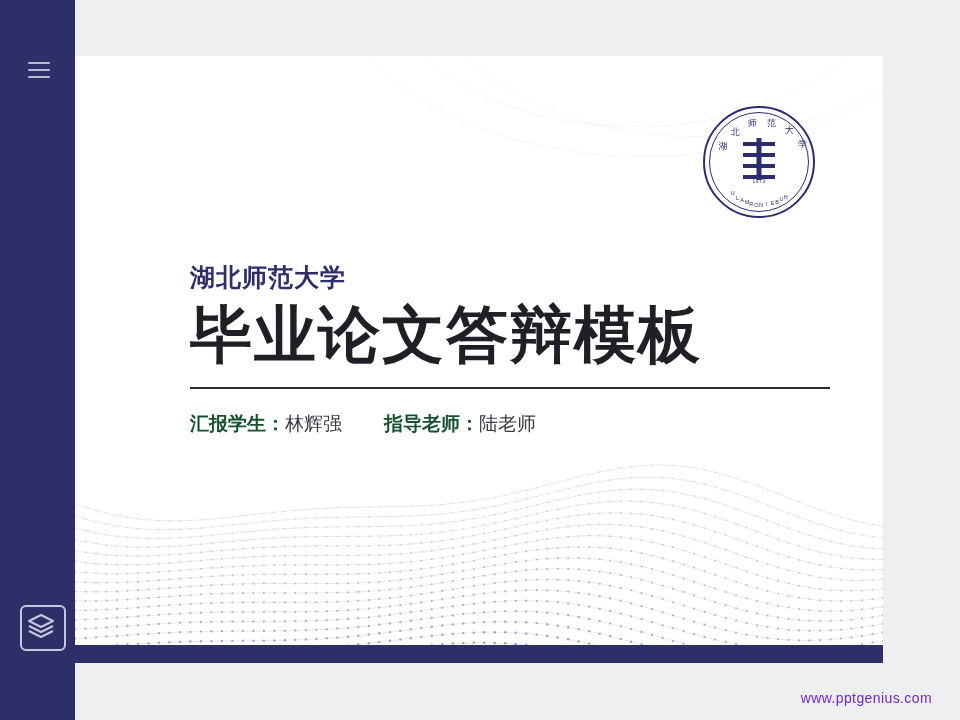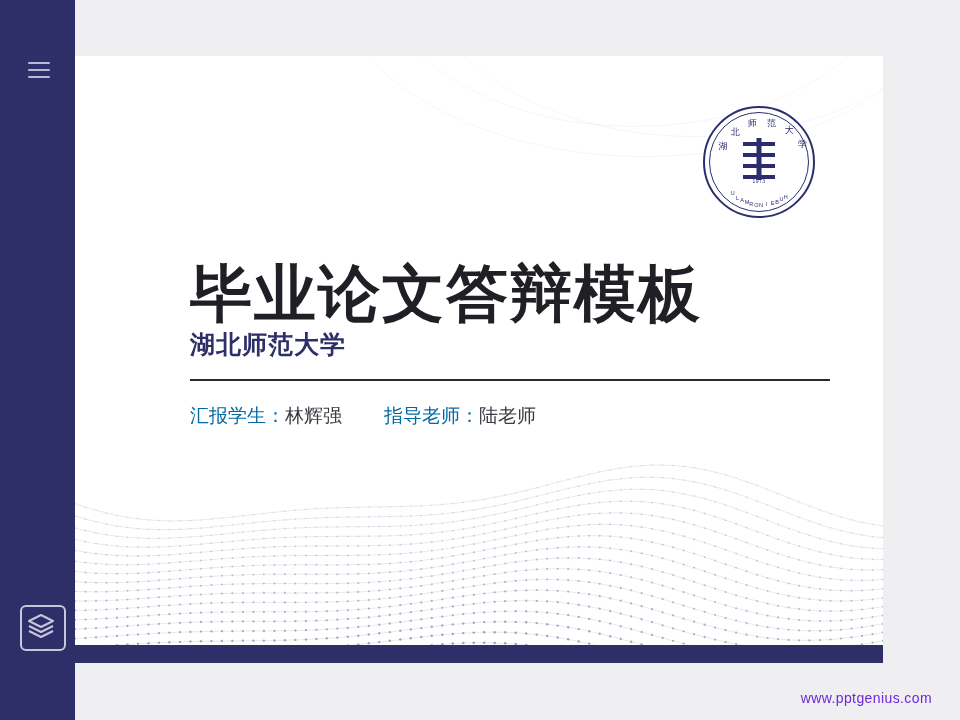--- a/index.html
+++ b/index.html
@@ -176,22 +176,22 @@
     width: 640px;
     height: 2px;
     background: #2b2b33;
   }
   #meta-row {
     margin-top: 22px;
     font-size: 19px;
     color: #3a3a42;
   }
   #meta-row .lbl {
-    font-weight: normal;
-    color: #0369a1;
+    font-weight: bold;
+    color: #14532d;
   }
   #meta-row .gap { display: inline-block; width: 42px; }
 
   
   #mesh {
     position: absolute;
     left: 0; bottom: 0;
     width: 808px; height: 210px;
     opacity: 0.95;
   }
@@ -259,22 +259,22 @@
         <span style="transform:rotate(7deg) translate(0,40px) rotate(-7deg);">O</span>
         <span style="transform:rotate(14deg) translate(0,40px) rotate(-14deg);">R</span>
         <span style="transform:rotate(21deg) translate(0,40px) rotate(-21deg);">M</span>
         <span style="transform:rotate(28deg) translate(0,40px) rotate(-28deg);">A</span>
         <span style="transform:rotate(35deg) translate(0,40px) rotate(-35deg);">L</span>
         <span style="transform:rotate(45deg) translate(0,40px) rotate(-45deg);">U</span>
       </div>
     </div>
 
     <div id="title-block">
+      <div id="subtitle">湖北师范大学</div>
       <div id="main-title">毕业论文答辩模板</div>
-      <div id="subtitle">湖北师范大学</div>
       <div id="divider"></div>
       <div id="meta-row">
         <span class="lbl">汇报学生：</span><span>林辉强</span><span class="gap"></span><span class="lbl">指导老师：</span><span>陆老师</span>
       </div>
     </div>
 
     <svg id="mesh" viewBox="0 0 808 210" preserveAspectRatio="none">
         <path d="M0.0 50.7 L10.5 54.2 L21.0 57.3 L31.5 60.0 L42.0 62.4 L52.5 64.3 L63.0 65.8 L73.5 66.9 L83.9 67.5 L94.4 67.9 L104.9 67.8 L115.4 67.5 L125.9 66.9 L136.4 66.0 L146.9 65.1 L157.4 64.0 L167.9 62.8 L178.4 61.6 L188.9 60.4 L199.4 59.3 L209.9 58.2 L220.4 57.3 L230.9 56.5 L241.4 55.8 L251.8 55.2 L262.3 54.8 L272.8 54.5 L283.3 54.2 L293.8 54.0 L304.3 53.9 L314.8 53.7 L325.3 53.5 L335.8 53.2 L346.3 52.8 L356.8 52.2 L367.3 51.5 L377.8 50.5 L388.3 49.3 L398.8 47.9 L409.2 46.2 L419.7 44.3 L430.2 42.2 L440.7 39.9 L451.2 37.4 L461.7 34.7 L472.2 32.0 L482.7 29.3 L493.2 26.5 L503.7 23.8 L514.2 21.3 L524.7 18.9 L535.2 16.9 L545.7 15.1 L556.2 13.7 L566.6 12.7 L577.1 12.1 L587.6 12.1 L598.1 12.5 L608.6 13.4 L619.1 14.8 L629.6 16.8 L640.1 19.2 L650.6 22.0 L661.1 25.2 L671.6 28.7 L682.1 32.5 L692.6 36.5 L703.1 40.7 L713.6 44.9 L724.1 49.0 L734.5 53.1 L745.0 57.0 L755.5 60.6 L766.0 63.9 L776.5 66.9 L787.0 69.4 L797.5 71.4 L808.0 72.9M0.0 63.1 L10.5 66.1 L21.0 68.8 L31.5 71.1 L42.0 73.0 L52.5 74.5 L63.0 75.6 L73.5 76.3 L83.9 76.6 L94.4 76.6 L104.9 76.4 L115.4 75.8 L125.9 75.1 L136.4 74.1 L146.9 73.1 L157.4 72.0 L167.9 70.9 L178.4 69.8 L188.9 68.7 L199.4 67.7 L209.9 66.9 L220.4 66.1 L230.9 65.5 L241.4 65.0 L251.8 64.6 L262.3 64.3 L272.8 64.1 L283.3 64.0 L293.8 63.9 L304.3 63.7 L314.8 63.6 L325.3 63.3 L335.8 63.0 L346.3 62.5 L356.8 61.8 L367.3 60.9 L377.8 59.8 L388.3 58.5 L398.8 56.9 L409.2 55.1 L419.7 53.1 L430.2 50.9 L440.7 48.5 L451.2 45.9 L461.7 43.3 L472.2 40.7 L482.7 38.1 L493.2 35.5 L503.7 33.1 L514.2 30.8 L524.7 28.8 L535.2 27.1 L545.7 25.8 L556.2 24.8 L566.6 24.3 L577.1 24.2 L587.6 24.7 L598.1 25.6 L608.6 27.0 L619.1 28.9 L629.6 31.2 L640.1 33.9 L650.6 37.0 L661.1 40.5 L671.6 44.2 L682.1 48.1 L692.6 52.1 L703.1 56.2 L713.6 60.3 L724.1 64.2 L734.5 68.0 L745.0 71.5 L755.5 74.8 L766.0 77.6 L776.5 80.1 L787.0 82.1 L797.5 83.6 L808.0 84.6M0.0 75.0 L10.5 77.6 L21.0 79.9 L31.5 81.8 L42.0 83.2 L52.5 84.3 L63.0 85.0 L73.5 85.4 L83.9 85.4 L94.4 85.2 L104.9 84.7 L115.4 84.0 L125.9 83.2 L136.4 82.2 L146.9 81.2 L157.4 80.1 L167.9 79.1 L178.4 78.1 L188.9 77.2 L199.4 76.3 L209.9 75.6 L220.4 75.1 L230.9 74.6 L241.4 74.3 L251.8 74.0 L262.3 73.9 L272.8 73.8 L283.3 73.7 L293.8 73.6 L304.3 73.5 L314.8 73.3 L325.3 73.0 L335.8 72.5 L346.3 71.9 L356.8 71.1 L367.3 70.1 L377.8 68.8 L388.3 67.3 L398.8 65.6 L409.2 63.7 L419.7 61.6 L430.2 59.4 L440.7 57.0 L451.2 54.5 L461.7 52.0 L472.2 49.4 L482.7 47.0 L493.2 44.7 L503.7 42.5 L514.2 40.6 L524.7 39.0 L535.2 37.7 L545.7 36.8 L556.2 36.3 L566.6 36.3 L577.1 36.7 L587.6 37.6 L598.1 39.0 L608.6 40.8 L619.1 43.1 L629.6 45.7 L640.1 48.8 L650.6 52.1 L661.1 55.7 L671.6 59.5 L682.1 63.5 L692.6 67.4 L703.1 71.4 L713.6 75.3 L724.1 79.0 L734.5 82.4 L745.0 85.6 L755.5 88.4 L766.0 90.8 L776.5 92.8 L787.0 94.2 L797.5 95.2 L808.0 95.7M0.0 86.5 L10.5 88.7 L21.0 90.5 L31.5 92.0 L42.0 93.0 L52.5 93.8 L63.0 94.1 L73.5 94.2 L83.9 94.0 L94.4 93.6 L104.9 92.9 L115.4 92.1 L125.9 91.2 L136.4 90.2 L146.9 89.2 L157.4 88.3 L167.9 87.3 L178.4 86.5 L188.9 85.7 L199.4 85.1 L209.9 84.5 L220.4 84.1 L230.9 83.8 L241.4 83.6 L251.8 83.5 L262.3 83.4 L272.8 83.4 L283.3 83.3 L293.8 83.2 L304.3 83.1 L314.8 82.8 L325.3 82.4 L335.8 81.9 L346.3 81.1 L356.8 80.2 L367.3 79.0 L377.8 77.6 L388.3 76.0 L398.8 74.2 L409.2 72.2 L419.7 70.1 L430.2 67.8 L440.7 65.4 L451.2 63.0 L461.7 60.6 L472.2 58.3 L482.7 56.1 L493.2 54.0 L503.7 52.2 L514.2 50.7 L524.7 49.5 L535.2 48.6 L545.7 48.2 L556.2 48.2 L566.6 48.6 L577.1 49.5 L587.6 50.8 L598.1 52.6 L608.6 54.8 L619.1 57.4 L629.6 60.4 L640.1 63.7 L650.6 67.2 L661.1 70.9 L671.6 74.7 L682.1 78.6 L692.6 82.4 L703.1 86.2 L713.6 89.8 L724.1 93.2 L734.5 96.3 L745.0 99.0 L755.5 101.4 L766.0 103.4 L776.5 104.8 L787.0 105.8 L797.5 106.4 L808.0 106.4M0.0 97.5 L10.5 99.3 L21.0 100.7 L31.5 101.8 L42.0 102.5 L52.5 102.9 L63.0 103.0 L73.5 102.8 L83.9 102.4 L94.4 101.8 L104.9 101.1 L115.4 100.2 L125.9 99.3 L136.4 98.4 L146.9 97.4 L157.4 96.6 L167.9 95.7 L178.4 95.0 L188.9 94.4 L199.4 93.9 L209.9 93.5 L220.4 93.3 L230.9 93.1 L241.4 93.0 L251.8 93.0 L262.3 92.9 L272.8 92.9 L283.3 92.9 L293.8 92.8 L304.3 92.5 L314.8 92.2 L325.3 91.7 L335.8 91.0 L346.3 90.1 L356.8 89.0 L367.3 87.8 L377.8 86.2 L388.3 84.5 L398.8 82.7 L409.2 80.6 L419.7 78.5 L430.2 76.2 L440.7 73.9 L451.2 71.6 L461.7 69.4 L472.2 67.3 L482.7 65.4 L493.2 63.7 L503.7 62.2 L514.2 61.0 L524.7 60.3 L535.2 59.9 L545.7 59.9 L556.2 60.3 L566.6 61.2 L577.1 62.5 L587.6 64.3 L598.1 66.4 L608.6 69.0 L619.1 71.9 L629.6 75.1 L640.1 78.5 L650.6 82.1 L661.1 85.8 L671.6 89.6 L682.1 93.4 L692.6 97.0 L703.1 100.6 L713.6 103.9 L724.1 106.9 L734.5 109.6 L745.0 112.0 L755.5 113.9 L766.0 115.3 L776.5 116.4 L787.0 116.9 L797.5 117.0 L808.0 116.6M0.0 108.2 L10.5 109.6 L21.0 110.6 L31.5 111.3 L42.0 111.7 L52.5 111.8 L63.0 111.7 L73.5 111.3 L83.9 110.7 L94.4 110.0 L104.9 109.2 L115.4 108.3 L125.9 107.5 L136.4 106.6 L146.9 105.7 L157.4 105.0 L167.9 104.3 L178.4 103.7 L188.9 103.3 L199.4 102.9 L209.9 102.7 L220.4 102.5 L230.9 102.4 L241.4 102.4 L251.8 102.4 L262.3 102.4 L272.8 102.4 L283.3 102.3 L293.8 102.1 L304.3 101.8 L314.8 101.4 L325.3 100.8 L335.8 99.9 L346.3 98.9 L356.8 97.7 L367.3 96.3 L377.8 94.7 L388.3 92.9 L398.8 91.0 L409.2 88.9 L419.7 86.8 L430.2 84.7 L440.7 82.5 L451.2 80.4 L461.7 78.4 L472.2 76.5 L482.7 74.9 L493.2 73.5 L503.7 72.5 L514.2 71.7 L524.7 71.4 L535.2 71.4 L545.7 71.8 L556.2 72.7 L566.6 74.0 L577.1 75.8 L587.6 77.9 L598.1 80.4 L608.6 83.2 L619.1 86.3 L629.6 89.6 L640.1 93.2 L650.6 96.8 L661.1 100.5 L671.6 104.2 L682.1 107.7 L692.6 111.2 L703.1 114.4 L713.6 117.4 L724.1 120.1 L734.5 122.4 L745.0 124.3 L755.5 125.7 L766.0 126.8 L776.5 127.3 L787.0 127.4 L797.5 127.1 L808.0 126.3M0.0 118.5 L10.5 119.5 L21.0 120.2 L31.5 120.6 L42.0 120.7 L52.5 120.6 L63.0 120.2 L73.5 119.7 L83.9 119.0 L94.4 118.2 L104.9 117.4 L115.4 116.6 L125.9 115.7 L136.4 114.9 L146.9 114.2 L157.4 113.5 L167.9 113.0 L178.4 112.6 L188.9 112.2 L199.4 112.0 L209.9 111.9 L220.4 111.8 L230.9 111.8 L241.4 111.8 L251.8 111.9 L262.3 111.9 L272.8 111.8 L283.3 111.6 L293.8 111.4 L304.3 111.0 L314.8 110.4 L325.3 109.6 L335.8 108.7 L346.3 107.6 L356.8 106.2 L367.3 104.7 L377.8 103.0 L388.3 101.2 L398.8 99.3 L409.2 97.3 L419.7 95.2 L430.2 93.2 L440.7 91.2 L451.2 89.3 L461.7 87.5 L472.2 86.0 L482.7 84.7 L493.2 83.7 L503.7 83.0 L514.2 82.7 L524.7 82.8 L535.2 83.2 L545.7 84.1 L556.2 85.4 L566.6 87.1 L577.1 89.2 L587.6 91.6 L598.1 94.3 L608.6 97.4 L619.1 100.6 L629.6 104.1 L640.1 107.6 L650.6 111.2 L661.1 114.8 L671.6 118.3 L682.1 121.7 L692.6 124.9 L703.1 127.8 L713.6 130.4 L724.1 132.7 L734.5 134.5 L745.0 136.0 L755.5 137.1 L766.0 137.6 L776.5 137.8 L787.0 137.5 L797.5 136.8 L808.0 135.7M0.0 128.6 L10.5 129.2 L21.0 129.6 L31.5 129.7 L42.0 129.6 L52.5 129.2 L63.0 128.7 L73.5 128.1 L83.9 127.3 L94.4 126.5 L104.9 125.7 L115.4 124.9 L125.9 124.1 L136.4 123.4 L146.9 122.8 L157.4 122.3 L167.9 121.9 L178.4 121.6 L188.9 121.3 L199.4 121.2 L209.9 121.2 L220.4 121.2 L230.9 121.2 L241.4 121.2 L251.8 121.2 L262.3 121.2 L272.8 121.1 L283.3 120.8 L293.8 120.5 L304.3 119.9 L314.8 119.2 L325.3 118.4 L335.8 117.3 L346.3 116.0 L356.8 114.6 L367.3 113.0 L377.8 111.3 L388.3 109.5 L398.8 107.6 L409.2 105.6 L419.7 103.7 L430.2 101.8 L440.7 100.0 L451.2 98.4 L461.7 96.9 L472.2 95.7 L482.7 94.8 L493.2 94.1 L503.7 93.9 L514.2 93.9 L524.7 94.4 L535.2 95.3 L545.7 96.6 L556.2 98.2 L566.6 100.3 L577.1 102.6 L587.6 105.3 L598.1 108.3 L608.6 111.5 L619.1 114.8 L629.6 118.3 L640.1 121.8 L650.6 125.3 L661.1 128.7 L671.6 132.0 L682.1 135.1 L692.6 138.0 L703.1 140.6 L713.6 142.8 L724.1 144.7 L734.5 146.1 L745.0 147.2 L755.5 147.8 L766.0 148.0 L776.5 147.8 L787.0 147.2 L797.5 146.2 L808.0 144.9M0.0 138.4 L10.5 138.7 L21.0 138.8 L31.5 138.7 L42.0 138.3 L52.5 137.8 L63.0 137.2 L73.5 136.5 L83.9 135.7 L94.4 134.9 L104.9 134.2 L115.4 133.4 L125.9 132.7 L136.4 132.1 L146.9 131.6 L157.4 131.2 L167.9 130.9 L178.4 130.7 L188.9 130.6 L199.4 130.5 L209.9 130.5 L220.4 130.6 L230.9 130.6 L241.4 130.6 L251.8 130.6 L262.3 130.5 L272.8 130.3 L283.3 129.9 L293.8 129.4 L304.3 128.8 L314.8 127.9 L325.3 126.9 L335.8 125.8 L346.3 124.4 L356.8 122.9 L367.3 121.3 L377.8 119.6 L388.3 117.8 L398.8 115.9 L409.2 114.1 L419.7 112.3 L430.2 110.6 L440.7 109.1 L451.2 107.7 L461.7 106.5 L472.2 105.7 L482.7 105.1 L493.2 104.9 L503.7 105.0 L514.2 105.5 L524.7 106.3 L535.2 107.6 L545.7 109.2 L556.2 111.2 L566.6 113.5 L577.1 116.1 L587.6 119.0 L598.1 122.1 L608.6 125.4 L619.1 128.8 L629.6 132.2 L640.1 135.6 L650.6 139.0 L661.1 142.2 L671.6 145.2 L682.1 148.0 L692.6 150.6 L703.1 152.8 L713.6 154.6 L724.1 156.1 L734.5 157.2 L745.0 157.9 L755.5 158.1 L766.0 158.0 L776.5 157.4 L787.0 156.5 L797.5 155.3 L808.0 153.7M0.0 148.0 L10.5 148.0 L21.0 147.9 L31.5 147.6 L42.0 147.1 L52.5 146.5 L63.0 145.8 L73.5 145.0 L83.9 144.3 L94.4 143.5 L104.9 142.8 L115.4 142.1 L125.9 141.5 L136.4 141.0 L146.9 140.6 L157.4 140.3 L167.9 140.1 L178.4 140.0 L188.9 139.9 L199.4 139.9 L209.9 139.9 L220.4 140.0 L230.9 140.0 L241.4 139.9 L251.8 139.8 L262.3 139.6 L272.8 139.3 L283.3 138.9 L293.8 138.3 L304.3 137.5 L314.8 136.5 L325.3 135.4 L335.8 134.2 L346.3 132.7 L356.8 131.2 L367.3 129.6 L377.8 127.9 L388.3 126.1 L398.8 124.4 L409.2 122.7 L419.7 121.1 L430.2 119.6 L440.7 118.3 L451.2 117.3 L461.7 116.4 L472.2 115.9 L482.7 115.7 L493.2 115.9 L503.7 116.4 L514.2 117.2 L524.7 118.5 L535.2 120.1 L545.7 122.0 L556.2 124.3 L566.6 126.8 L577.1 129.6 L587.6 132.6 L598.1 135.8 L608.6 139.1 L619.1 142.4 L629.6 145.8 L640.1 149.0 L650.6 152.2 L661.1 155.2 L671.6 157.9 L682.1 160.4 L692.6 162.6 L703.1 164.4 L713.6 165.9 L724.1 167.0 L734.5 167.7 L745.0 168.0 L755.5 167.9 L766.0 167.5 L776.5 166.7 L787.0 165.5 L797.5 164.1 L808.0 162.4M0.0 157.4 L10.5 157.3 L21.0 157.0 L31.5 156.5 L42.0 155.9 L52.5 155.2 L63.0 154.5 L73.5 153.7 L83.9 152.9 L94.4 152.2 L104.9 151.6 L115.4 151.0 L125.9 150.5 L136.4 150.1 L146.9 149.8 L157.4 149.5 L167.9 149.4 L178.4 149.3 L188.9 149.3 L199.4 149.3 L209.9 149.4 L220.4 149.4 L230.9 149.3 L241.4 149.2 L251.8 149.0 L262.3 148.7 L272.8 148.3 L283.3 147.7 L293.8 147.0 L304.3 146.1 L314.8 145.0 L325.3 143.8 L335.8 142.5 L346.3 141.0 L356.8 139.5 L367.3 137.9 L377.8 136.2 L388.3 134.6 L398.8 133.0 L409.2 131.5 L419.7 130.1 L430.2 128.9 L440.7 127.9 L451.2 127.1 L461.7 126.6 L472.2 126.5 L482.7 126.6 L493.2 127.1 L503.7 128.0 L514.2 129.2 L524.7 130.8 L535.2 132.7 L545.7 134.9 L556.2 137.3 L566.6 140.1 L577.1 143.0 L587.6 146.1 L598.1 149.3 L608.6 152.5 L619.1 155.8 L629.6 158.9 L640.1 162.0 L650.6 164.9 L661.1 167.6 L671.6 170.1 L682.1 172.3 L692.6 174.1 L703.1 175.6 L713.6 176.7 L724.1 177.4 L734.5 177.8 L745.0 177.8 L755.5 177.4 L766.0 176.7 L776.5 175.6 L787.0 174.3 L797.5 172.7 L808.0 170.9M0.0 166.8 L10.5 166.5 L21.0 166.0 L31.5 165.4 L42.0 164.7 L52.5 164.0 L63.0 163.3 L73.5 162.5 L83.9 161.8 L94.4 161.2 L104.9 160.6 L115.4 160.1 L125.9 159.7 L136.4 159.3 L146.9 159.1 L157.4 159.0 L167.9 158.9 L178.4 158.8 L188.9 158.8 L199.4 158.8 L209.9 158.8 L220.4 158.8 L230.9 158.7 L241.4 158.5 L251.8 158.2 L262.3 157.8 L272.8 157.2 L283.3 156.5 L293.8 155.6 L304.3 154.6 L314.8 153.5 L325.3 152.2 L335.8 150.8 L346.3 149.4 L356.8 147.8 L367.3 146.3 L377.8 144.7 L388.3 143.2 L398.8 141.8 L409.2 140.5 L419.7 139.3 L430.2 138.4 L440.7 137.7 L451.2 137.3 L461.7 137.1 L472.2 137.3 L482.7 137.8 L493.2 138.6 L503.7 139.8 L514.2 141.3 L524.7 143.2 L535.2 145.3 L545.7 147.7 L556.2 150.4 L566.6 153.2 L577.1 156.2 L587.6 159.3 L598.1 162.4 L608.6 165.6 L619.1 168.7 L629.6 171.7 L640.1 174.6 L650.6 177.2 L661.1 179.6 L671.6 181.7 L682.1 183.6 L692.6 185.0 L703.1 186.2 L713.6 186.9 L724.1 187.3 L734.5 187.4 L745.0 187.1 L755.5 186.5 L766.0 185.5 L776.5 184.3 L787.0 182.9 L797.5 181.2 L808.0 179.4M0.0 176.2 L10.5 175.7 L21.0 175.1 L31.5 174.5 L42.0 173.7 L52.5 173.0 L63.0 172.3 L73.5 171.6 L83.9 170.9 L94.4 170.3 L104.9 169.8 L115.4 169.4 L125.9 169.0 L136.4 168.8 L146.9 168.6 L157.4 168.5 L167.9 168.4 L178.4 168.4 L188.9 168.4 L199.4 168.4 L209.9 168.3 L220.4 168.2 L230.9 168.0 L241.4 167.7 L251.8 167.3 L262.3 166.7 L272.8 166.0 L283.3 165.2 L293.8 164.3 L304.3 163.2 L314.8 162.0 L325.3 160.6 L335.8 159.2 L346.3 157.8 L356.8 156.3 L367.3 154.8 L377.8 153.4 L388.3 152.0 L398.8 150.8 L409.2 149.7 L419.7 148.8 L430.2 148.2 L440.7 147.8 L451.2 147.7 L461.7 147.9 L472.2 148.4 L482.7 149.2 L493.2 150.3 L503.7 151.8 L514.2 153.6 L524.7 155.7 L535.2 158.0 L545.7 160.6 L556.2 163.3 L566.6 166.2 L577.1 169.2 L587.6 172.3 L598.1 175.3 L608.6 178.3 L619.1 181.2 L629.6 184.0 L640.1 186.6 L650.6 189.0 L661.1 191.1 L671.6 192.9 L682.1 194.3 L692.6 195.5 L703.1 196.3 L713.6 196.7 L724.1 196.8 L734.5 196.6 L745.0 196.1 L755.5 195.3 L766.0 194.2 L776.5 192.8 L787.0 191.3 L797.5 189.6 L808.0 187.8M0.0 185.6 L10.5 185.0 L21.0 184.3 L31.5 183.6 L42.0 182.9 L52.5 182.1 L63.0 181.4 L73.5 180.8 L83.9 180.2 L94.4 179.7 L104.9 179.2 L115.4 178.9 L125.9 178.6 L136.4 178.4 L146.9 178.2 L157.4 178.2 L167.9 178.1 L178.4 178.0 L188.9 178.0 L199.4 177.9 L209.9 177.8 L220.4 177.5 L230.9 177.2 L241.4 176.8 L251.8 176.3 L262.3 175.6 L272.8 174.9 L283.3 173.9 L293.8 172.9 L304.3 171.7 L314.8 170.5 L325.3 169.1 L335.8 167.7 L346.3 166.3 L356.8 164.9 L367.3 163.6 L377.8 162.3 L388.3 161.1 L398.8 160.1 L409.2 159.3 L419.7 158.7 L430.2 158.3 L440.7 158.2 L451.2 158.4 L461.7 158.9 L472.2 159.7 L482.7 160.8 L493.2 162.2 L503.7 163.9 L514.2 165.9 L524.7 168.2 L535.2 170.6 L545.7 173.3 L556.2 176.1 L566.6 179.0 L577.1 181.9 L587.6 184.9 L598.1 187.8 L608.6 190.6 L619.1 193.3 L629.6 195.9 L640.1 198.2 L650.6 200.2 L661.1 202.0 L671.6 203.5 L682.1 204.6 L692.6 205.5 L703.1 206.0 L713.6 206.1 L724.1 206.0 L734.5 205.5 L745.0 204.8 L755.5 203.8 L766.0 202.6 L776.5 201.2 L787.0 199.7 L797.5 198.0 L808.0 196.3M0.0 195.0 L10.5 194.4 L21.0 193.7 L31.5 192.9 L42.0 192.2 L52.5 191.5 L63.0 190.8 L73.5 190.2 L83.9 189.7 L94.4 189.2 L104.9 188.9 L115.4 188.5 L125.9 188.3 L136.4 188.1 L146.9 188.0 L157.4 187.9 L167.9 187.8 L178.4 187.7 L188.9 187.6 L199.4 187.5 L209.9 187.2 L220.4 186.9 L230.9 186.5 L241.4 186.0 L251.8 185.3 L262.3 184.6 L272.8 183.7 L283.3 182.7 L293.8 181.5 L304.3 180.3 L314.8 179.1 L325.3 177.7 L335.8 176.4 L346.3 175.1 L356.8 173.8 L367.3 172.5 L377.8 171.4 L388.3 170.5 L398.8 169.7 L409.2 169.1 L419.7 168.8 L430.2 168.7 L440.7 168.9 L451.2 169.3 L461.7 170.1 L472.2 171.2 L482.7 172.6 L493.2 174.2 L503.7 176.1 L514.2 178.3 L524.7 180.7 L535.2 183.2 L545.7 185.9 L556.2 188.7 L566.6 191.5 L577.1 194.4 L587.6 197.2 L598.1 199.9 L608.6 202.6 L619.1 205.0 L629.6 207.3 L640.1 209.3 L650.6 211.0 L661.1 212.5 L671.6 213.6 L682.1 214.5 L692.6 215.0 L703.1 215.3 L713.6 215.2 L724.1 214.8 L734.5 214.2 L745.0 213.3 L755.5 212.2 L766.0 211.0 L776.5 209.5 L787.0 208.0 L797.5 206.4 L808.0 204.8M0.0 204.6 L10.5 203.9 L21.0 203.2 L31.5 202.4 L42.0 201.7 L52.5 201.0 L63.0 200.4 L73.5 199.9 L83.9 199.4 L94.4 199.0 L104.9 198.7 L115.4 198.4 L125.9 198.2 L136.4 198.0 L146.9 197.9 L157.4 197.8 L167.9 197.7 L178.4 197.5 L188.9 197.3 L199.4 197.1 L209.9 196.7 L220.4 196.3 L230.9 195.8 L241.4 195.1 L251.8 194.4 L262.3 193.5 L272.8 192.5 L283.3 191.5 L293.8 190.3 L304.3 189.1 L314.8 187.8 L325.3 186.5 L335.8 185.2 L346.3 184.0 L356.8 182.8 L367.3 181.8 L377.8 180.9 L388.3 180.1 L398.8 179.6 L409.2 179.2 L419.7 179.2 L430.2 179.3 L440.7 179.8 L451.2 180.5 L461.7 181.6 L472.2 182.9 L482.7 184.5 L493.2 186.3 L503.7 188.4 L514.2 190.6 L524.7 193.1 L535.2 195.7 L545.7 198.3 L556.2 201.1 L566.6 203.8 L577.1 206.5 L587.6 209.1 L598.1 211.7 L608.6 214.0 L619.1 216.2 L629.6 218.2 L640.1 219.9 L650.6 221.3 L661.1 222.5 L671.6 223.4 L682.1 223.9 L692.6 224.2 L703.1 224.2 L713.6 223.9 L724.1 223.4 L734.5 222.6 L745.0 221.7 L755.5 220.5 L766.0 219.2 L776.5 217.8 L787.0 216.4 L797.5 214.9 L808.0 213.3M0.0 214.3 L10.5 213.6 L21.0 212.8 L31.5 212.1 L42.0 211.4 L52.5 210.8 L63.0 210.3 L73.5 209.8 L83.9 209.3 L94.4 209.0 L104.9 208.7 L115.4 208.4 L125.9 208.2 L136.4 208.0 L146.9 207.9 L157.4 207.7 L167.9 207.5 L178.4 207.3 L188.9 207.0 L199.4 206.7 L209.9 206.2 L220.4 205.7 L230.9 205.0 L241.4 204.3 L251.8 203.5 L262.3 202.5 L272.8 201.5 L283.3 200.3 L293.8 199.2 L304.3 197.9 L314.8 196.7 L325.3 195.5 L335.8 194.3 L346.3 193.2 L356.8 192.2 L367.3 191.3 L377.8 190.6 L388.3 190.1 L398.8 189.8 L409.2 189.7 L419.7 189.9 L430.2 190.3 L440.7 191.0 L451.2 192.0 L461.7 193.2 L472.2 194.7 L482.7 196.5 L493.2 198.4 L503.7 200.6 L514.2 202.9 L524.7 205.4 L535.2 207.9 L545.7 210.5 L556.2 213.1 L566.6 215.7 L577.1 218.3 L587.6 220.7 L598.1 223.0 L608.6 225.1 L619.1 227.0 L629.6 228.7 L640.1 230.1 L650.6 231.3 L661.1 232.1 L671.6 232.7 L682.1 233.1 L692.6 233.1 L703.1 232.9 L713.6 232.5 L724.1 231.8 L734.5 230.9 L745.0 229.9 L755.5 228.8 L766.0 227.5 L776.5 226.1 L787.0 224.8 L797.5 223.4 L808.0 222.0" fill="none" stroke="#b9bcd0" stroke-width="0.45" opacity="0.75"></path>
         <g>
           <circle cx="0.0" cy="50.7" r="0.75" fill="#6f73a0" opacity="0.25"></circle>

